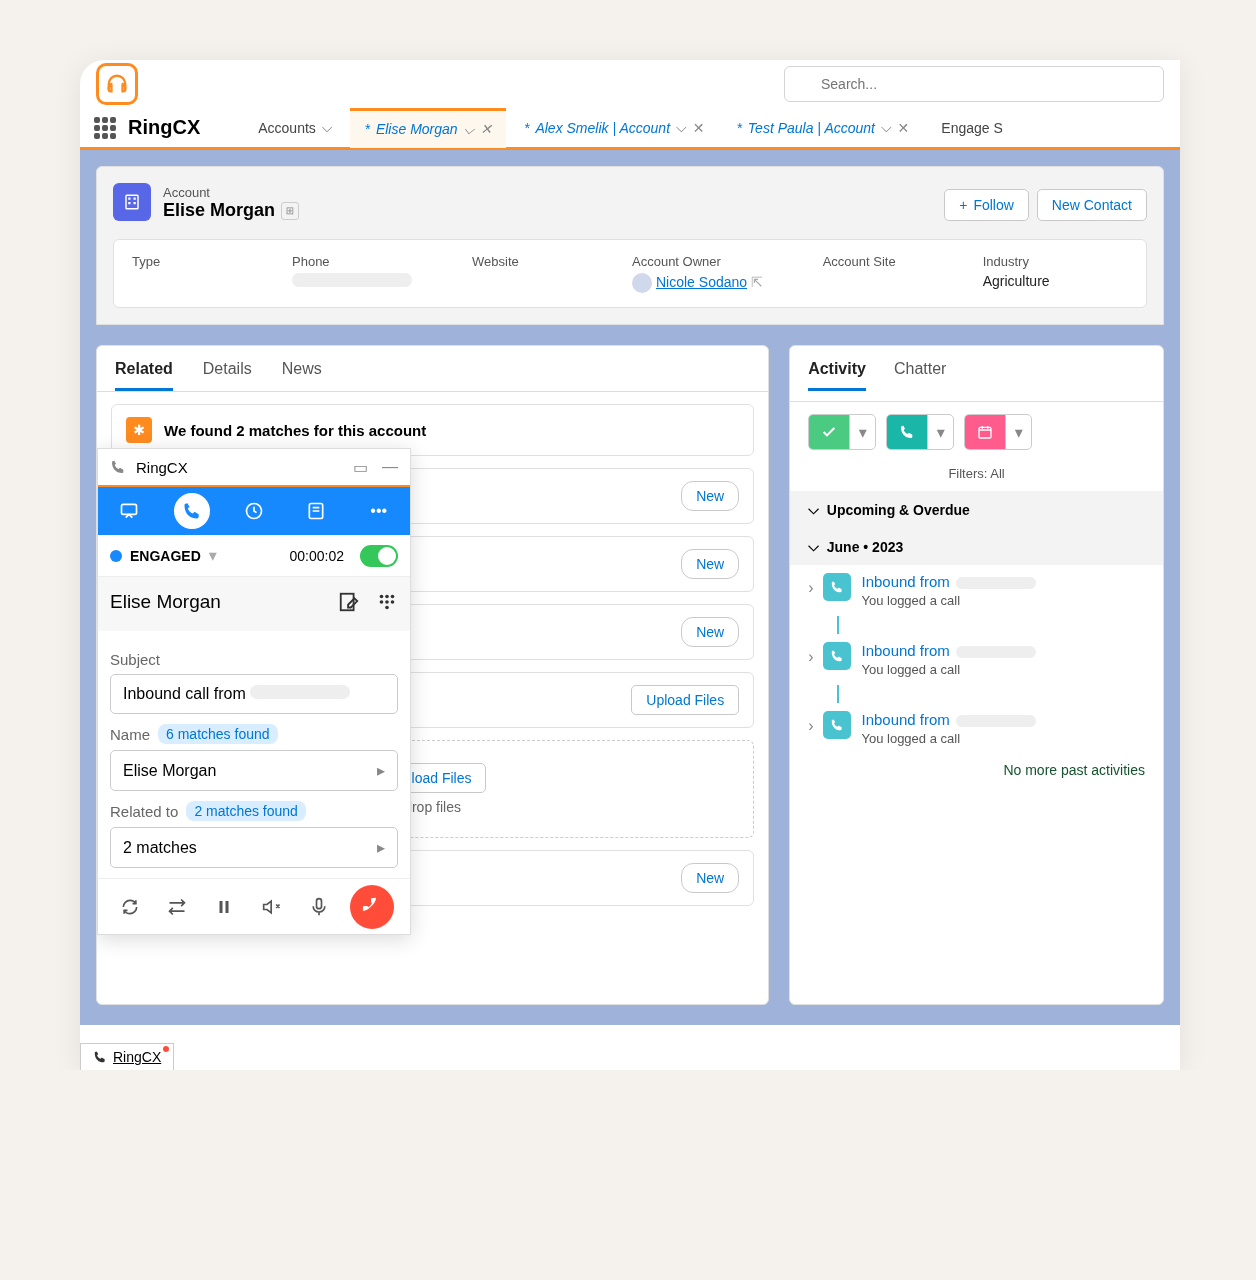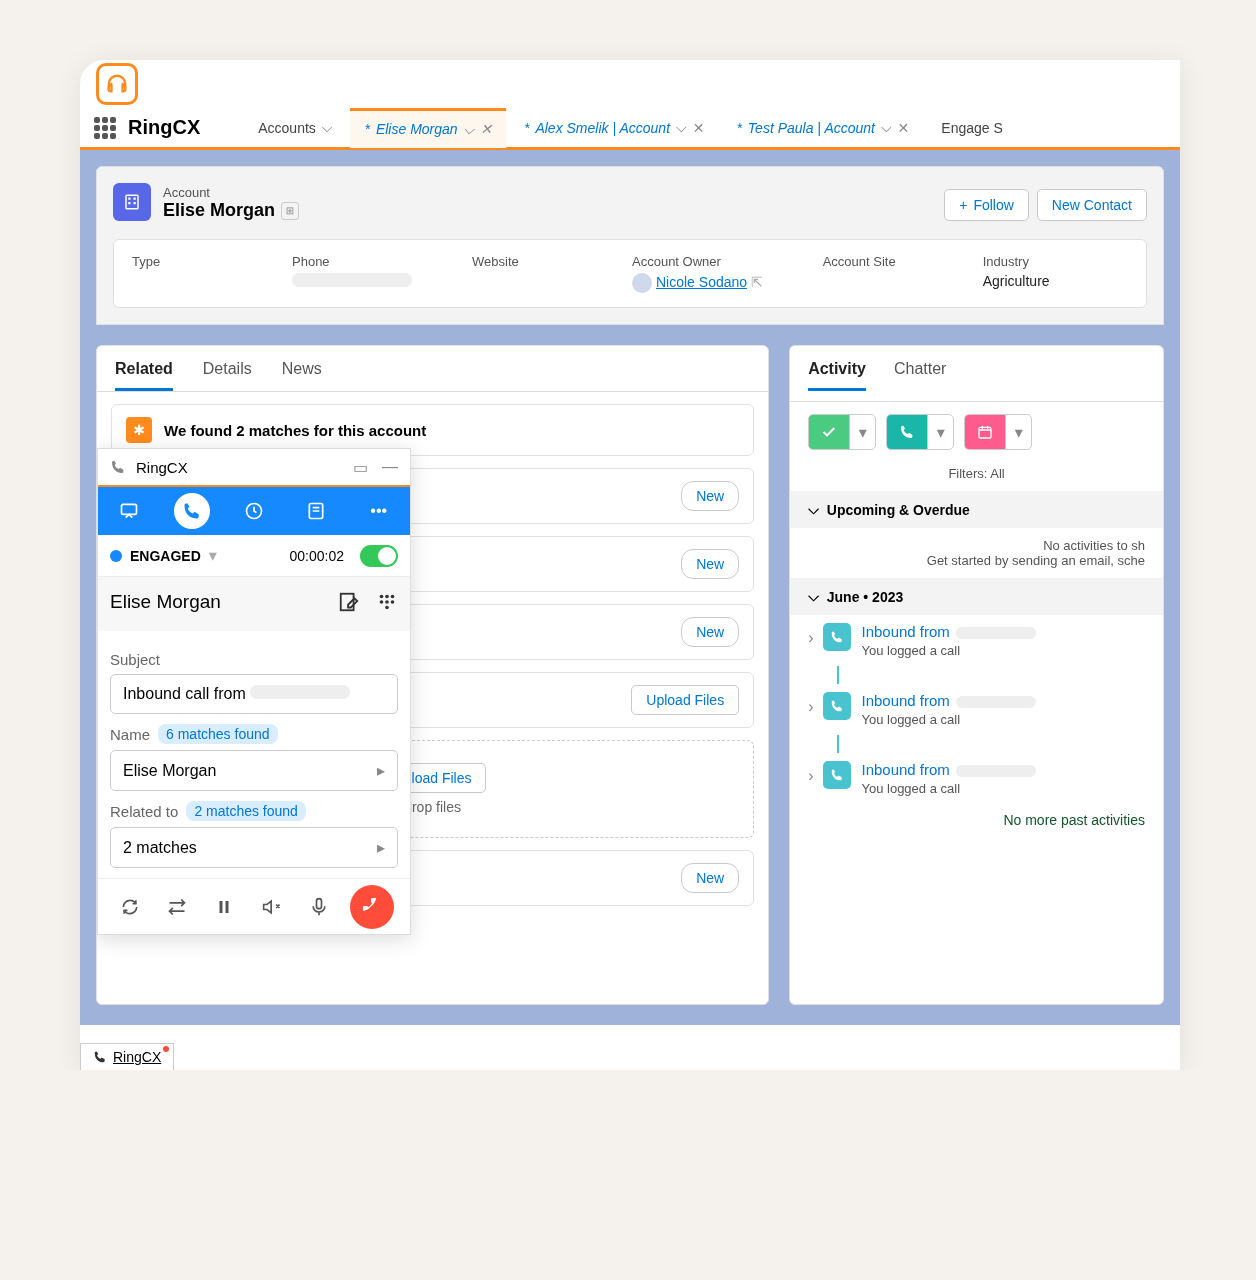--- a/index.html
+++ b/index.html
@@ -120,20 +120,29 @@
 
 <div class="app-window">
 
   <div class="top-chrome">
     <div class="app-logo">
       <svg width="22" height="22" viewBox="0 0 24 24" fill="none" stroke="currentColor" stroke-width="2.5">
           <path d="M3 18v-2a4 4 0 014-4h0M21 18v-2a4 4 0 00-4-4h0M3 18v-6a9 9 0 0118 0v6"></path>
           <path d="M3 18a2 2 0 002 2h1v-6H5a2 2 0 00-2 2v2zM21 18a2 2 0 01-2 2h-1v-6h1a2 2 0 012 2v2z"></path>
         </svg>
     </div>
+    <div class="search-wrap">
+      <div class="search-box">
+        <svg width="16" height="16" viewBox="0 0 24 24" fill="none" stroke="currentColor" stroke-width="2">
+            <circle cx="11" cy="11" r="7"></circle>
+            <path d="M21 21l-4-4"></path>
+          </svg>
+        <input class="search-input" placeholder="Search..." style="">
+      </div>
+    </div>
   </div>
 
   <div class="nav-row">
     <div class="waffle">
         <span></span>
         <span></span>
         <span></span>
         <span></span>
         <span></span>
         <span></span>
@@ -412,24 +421,20 @@
               </svg>
             </div>
             <div class="act-chev">▾</div>
           </div>
       </div>
       <div class="filter-row">Filters: All</div>
       <div class="section-head">
           <span>⌵</span>
           <span>Upcoming &amp; Overdue</span>
         </div>
-      <div class="section-body" style="text-align:right;">
-        <div>No activities to sh</div>
-        <div>Get started by sending an email, sche</div>
-      </div>
       <div class="section-head">
           <span>⌵</span>
           <span>June • 2023</span>
         </div>
       <div class="timeline-item">
         <span class="tl-expand">›</span>
         <div class="tl-icon">
             <svg width="14" height="14" viewBox="0 0 24 24" fill="#fff">
               <path d="M6 2l3 5-2 2c1 3 3 5 6 6l2-2 5 3v3c0 1-1 2-2 2C9 21 3 15 3 5c0-1 1-2 2-2h1z"></path>
             </svg>

